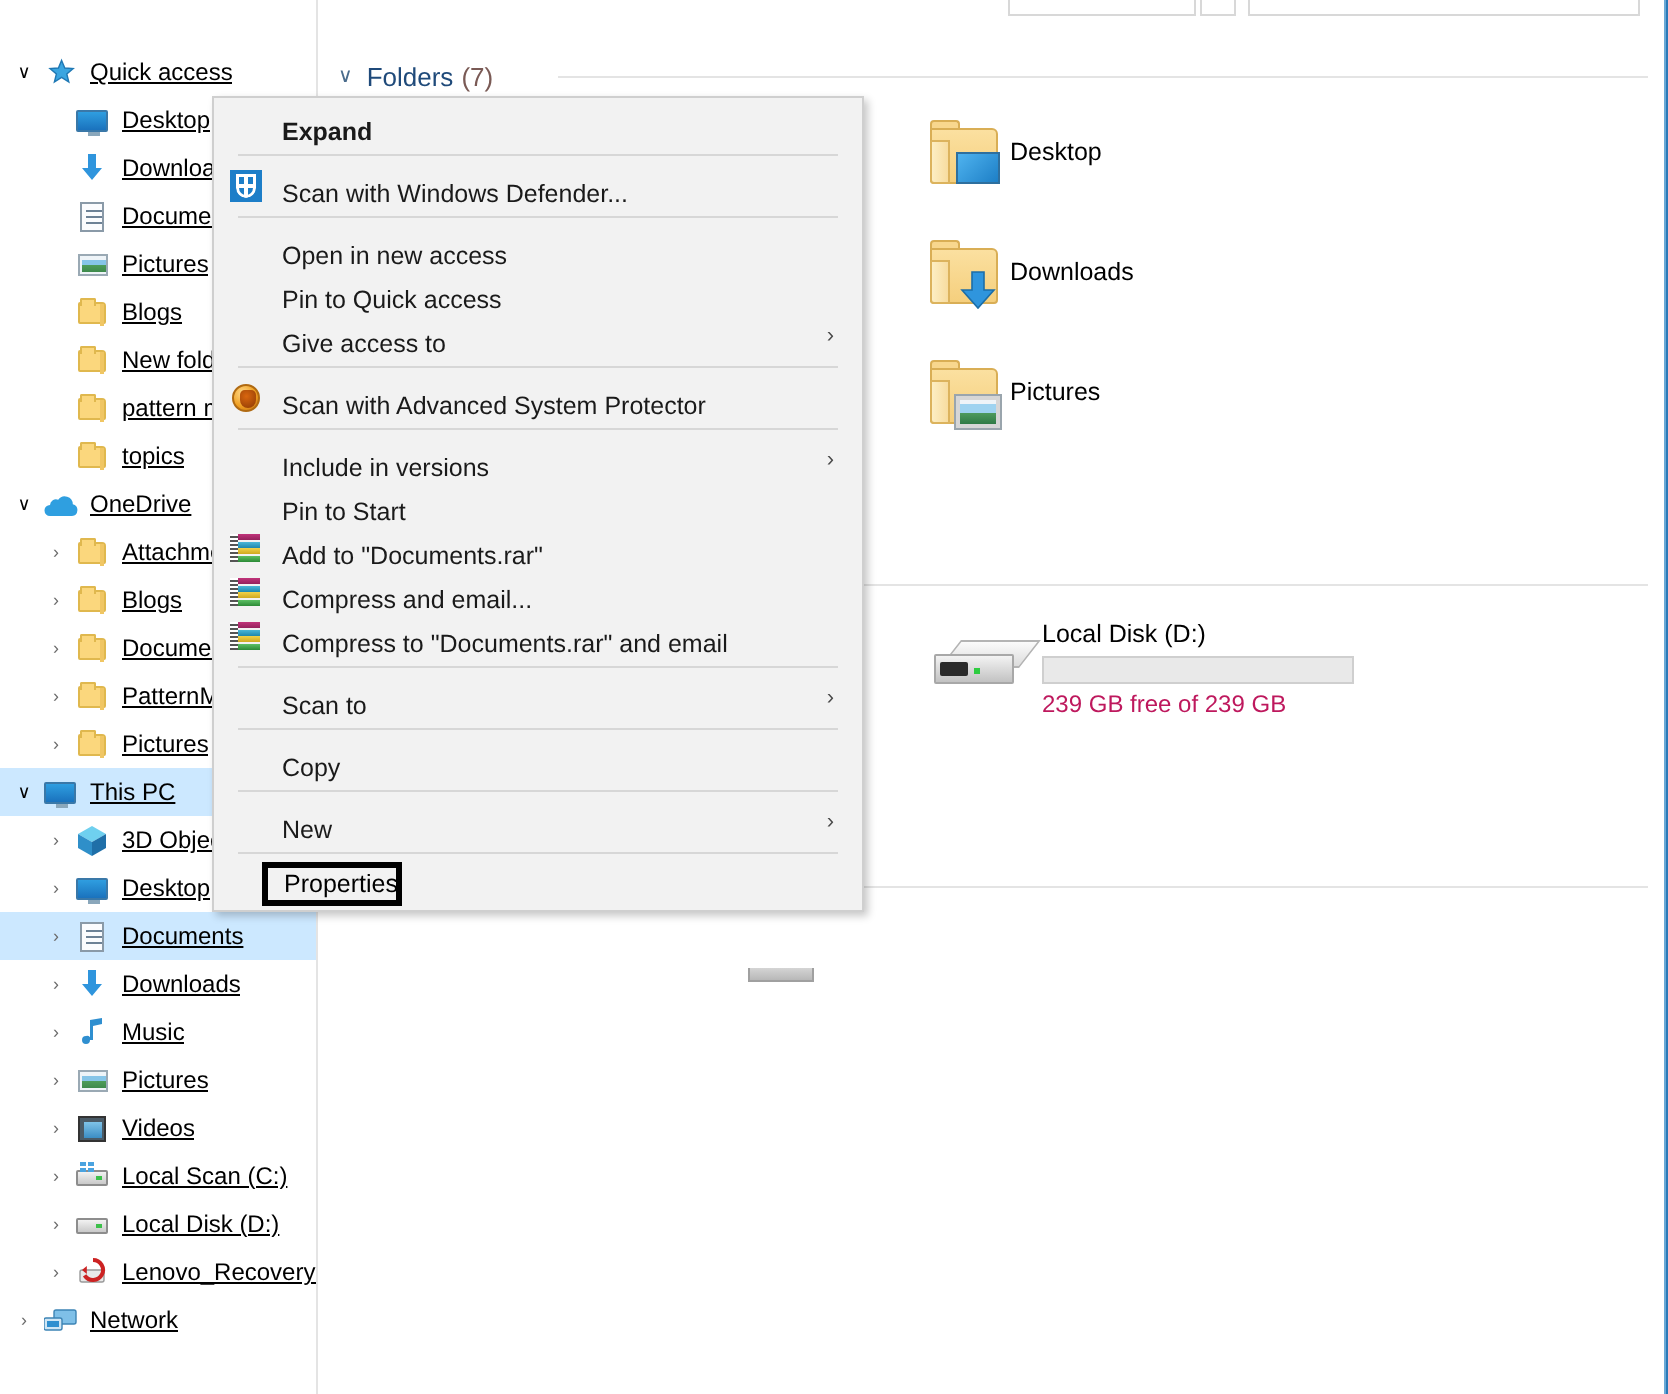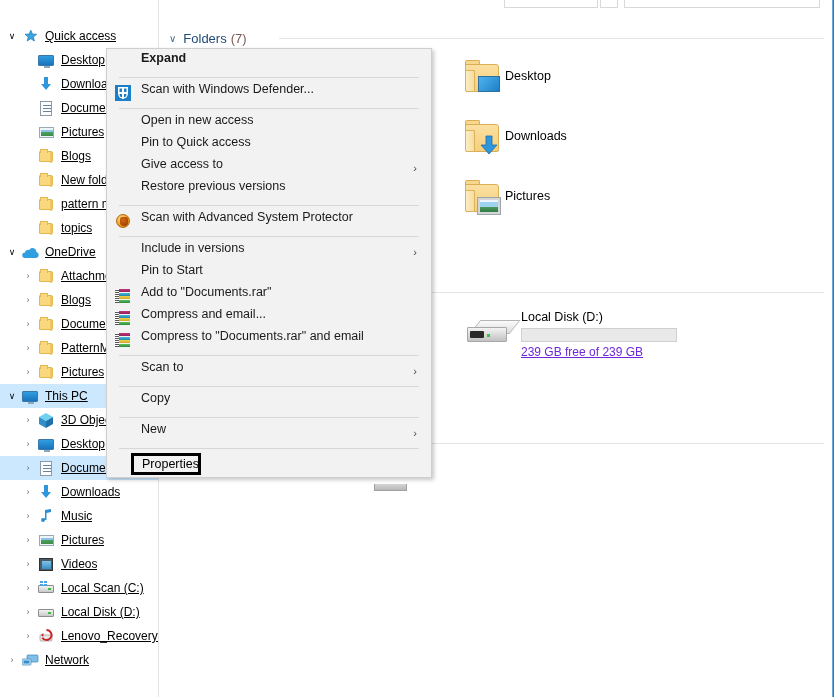--- a/index.html
+++ b/index.html
@@ -180,42 +180,42 @@
     background: #2a2a2a; border-radius: 1px; z-index: 3;
   }
   .drv3d .led { position: absolute; left: 20px; top: 14px; width: 3px; height: 3px; background: #2ecc40; z-index: 3; }
 
   .drv-name { font-size: 12.5px; color: #000; }
   .drv-bar {
     width: 156px; height: 14px; background: #e9e9e9; border: 1px solid #cfcfcf;
     margin: 4px 0 3px 0;
   }
   .drv-bar i { display: block; height: 100%; background: #26a0da; width: 0%; }
-  .drv-free { font-size: 12px; color: #6d28d9; text-decoration: underline; }
+  .drv-free { font-size: 12px; color: #be185d; }
 
   
   .peek-drive { position: absolute; left: 215px; top: 470px; width: 42px; height: 30px; overflow: hidden; }
   .peek-drive .pd {
     position: absolute; left: 0; top: -12px; width: 40px; height: 26px;
   }
   .peek-drive .pd .f {
     position: absolute; left: 0; top: 6px; width: 33px; height: 13px;
     background: linear-gradient(#ececec,#b8b8b8); border: 1px solid #a0a0a0;
   }
 
   
   .ctxmenu {
     position: absolute; left: 106px; top: 48px; width: 326px;
     background: #f2f2f2; border: 1px solid #cfcfcf;
     box-shadow: 2px 2px 4px rgba(0,0,0,0.22);
     padding: 2px 0 2px 0;
     z-index: 50;
   }
   .mi {
-    position: relative; height: 22px; display: flex; align-items: flex-start;
+    position: relative; height: 22px; display: flex; align-items: flex-end;
     padding-left: 34px; font-size: 12.5px; color: #1a1a1a; white-space: nowrap;
   }
   .mi.bold { font-weight: bold; }
   .mi .mi-ico { position: absolute; left: 8px; top: 3px; width: 16px; height: 16px; }
   .mi .arrow {
     position: absolute; right: 14px; top: 5px; font-size: 11px; color: #4a4a4a; line-height: 12px;
   }
   .msep { height: 1px; background: #d7d7d7; margin: 4px 12px 4px 12px; }
 
   .mi-hl {
@@ -591,23 +591,20 @@
       <div class="mi">
         <span>Open in new access</span>
       </div>
       <div class="mi">
         <span>Pin to Quick access</span>
       </div>
       <div class="mi">
         <span>Give access to</span>
         <span class="arrow">›</span>
       </div>
-      <div class="mi">
-        <span>Restore previous versions</span>
-      </div>
       <div class="msep"></div>
       <div class="mi">
         <span class="mi-ico">
           <i class="asp"></i>
         </span>
         <span>Scan with Advanced System Protector</span>
       </div>
       <div class="msep"></div>
       <div class="mi">
         <span>Include in versions</span>

